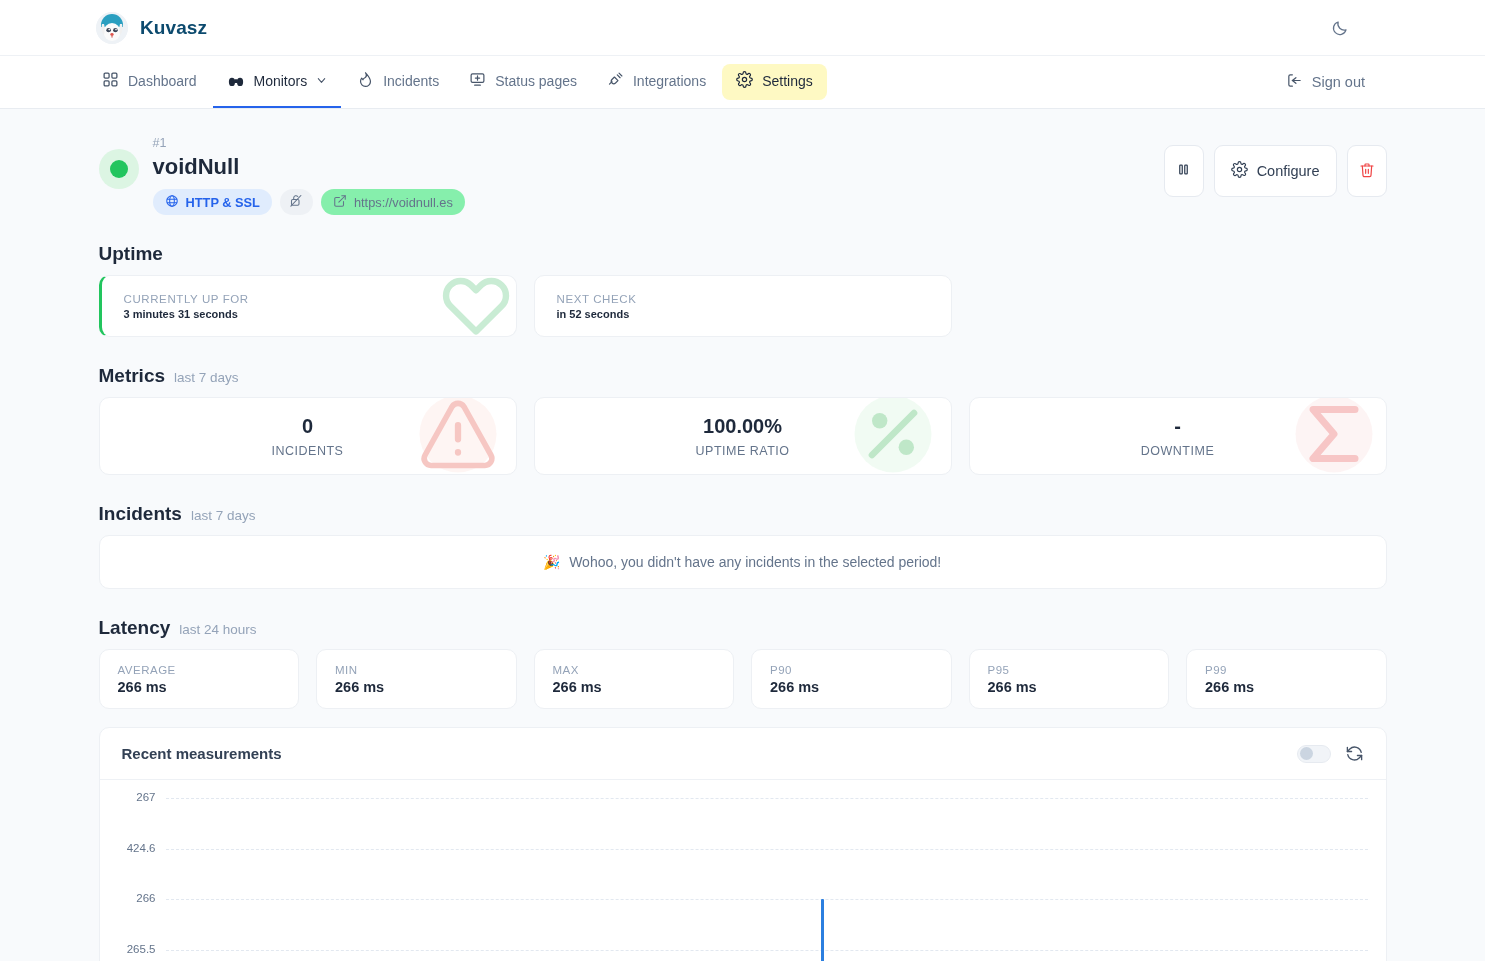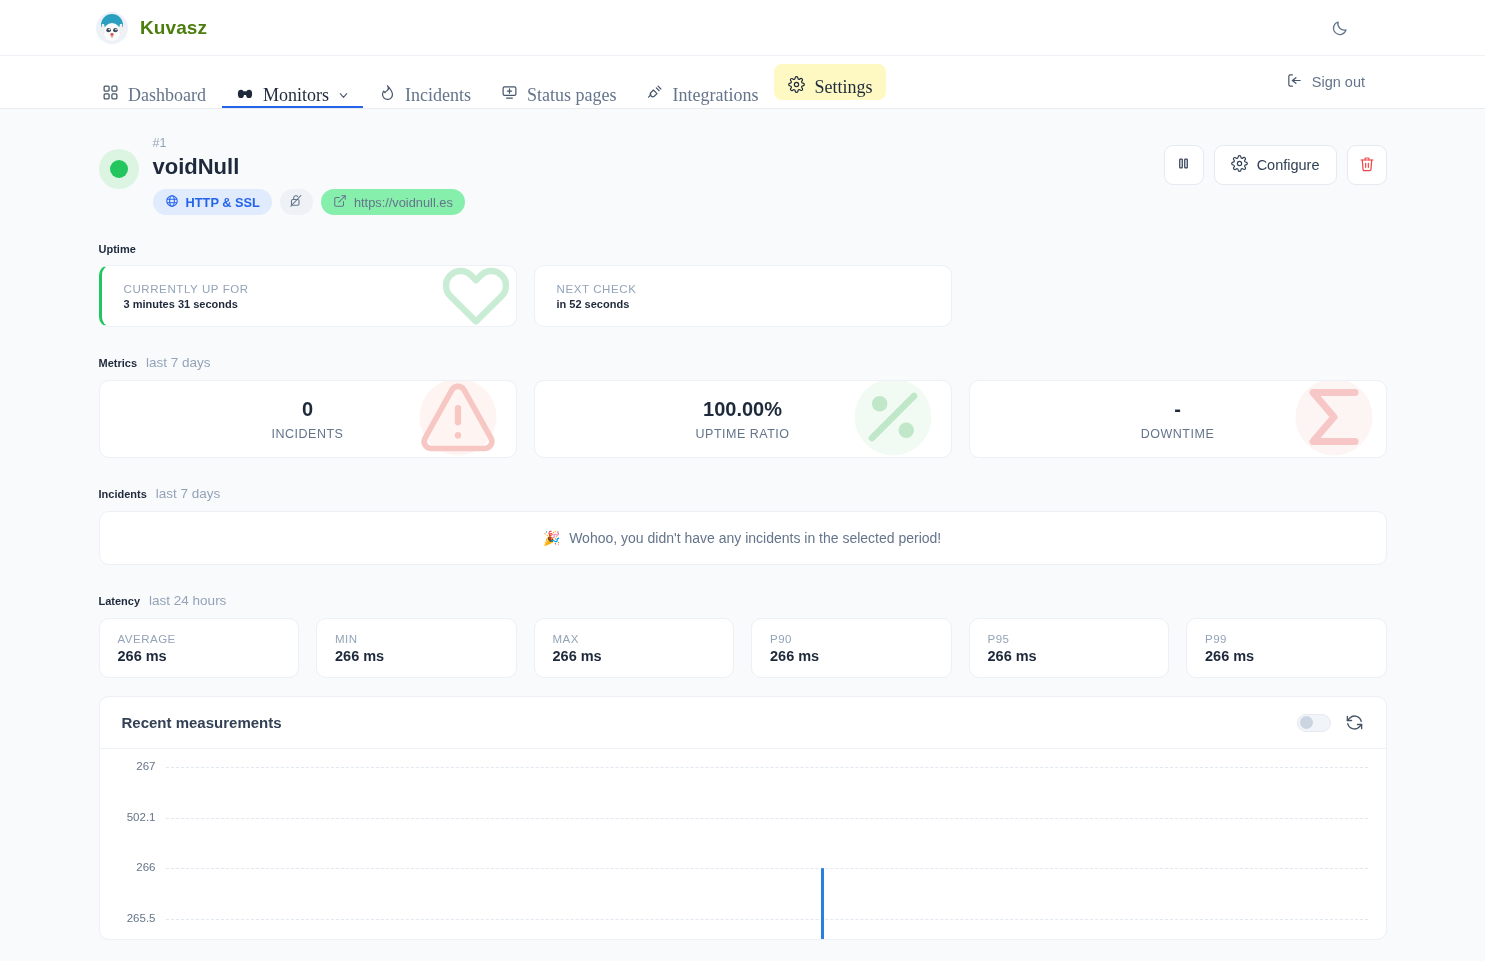--- a/index.html
+++ b/index.html
@@ -17,42 +17,41 @@
     display: flex; align-items: center;
     padding: 0 24px 0 96px;
     border-bottom: 1px solid #eef1f5;
   }
   .brand { display: flex; align-items: center; gap: 12px; }
   .brand-logo {
     width: 32px; height: 32px; border-radius: 50%;
     background: #eef2f6; overflow: hidden;
     display: flex; align-items: center; justify-content: center;
   }
-  .brand-name { font-size: 19px; font-weight: 700; color: #4d7c0f; letter-spacing: .1px; }
+  .brand-name { font-size: 19px; font-weight: 700; color: #0c4a6e; letter-spacing: .1px; }
   .topbar-right { margin-left: auto; display: flex; align-items: center; padding-right: 104px; }
   .icon-btn {
     width: 34px; height: 34px; border-radius: 8px; border: none; background: transparent;
     display: flex; align-items: center; justify-content: center; cursor: pointer;
   }
 
   
   .navbar {
     height: 53px; background: #ffffff;
     display: flex; align-items: stretch;
     padding: 0 24px 0 88px;
     border-bottom: 1px solid #e8ecf1;
   }
   .nav-items { display: flex; align-items: stretch; gap: 2px; }
   .nav-item {
-    display: flex; align-items: flex-end; gap: 9px;
-    padding: 0 14px; font-size: 18px; color: #64748b;
+    display: flex; align-items: center; gap: 9px;
+    padding: 0 14px; font-size: 14px; color: #64748b;
     cursor: pointer; border-bottom: 2px solid transparent;
     background: transparent; border-radius: 0;
     white-space: nowrap;
-    font-family: Liberation Serif, serif;
   }
   .nav-item.active-underline { color: #1e293b; border-bottom-color: #2563eb; font-weight: 400; }
   .nav-item.active-pill {
     background: #fef9c3; color: #1e293b; border-radius: 8px;
     margin: 9px 0; border-bottom-color: transparent; height: 36px; align-self: center;
   }
   .nav-right { margin-left: auto; display: flex; align-items: center; padding-right: 96px; text-align: center; }
   .signout { display: flex; align-items: center; gap: 9px; font-size: 14.5px; color: #64748b; cursor: pointer; }
 
   
@@ -73,30 +72,30 @@
   .badge {
     display: inline-flex; align-items: center; gap: 7px;
     height: 26px; padding: 0 12px; border-radius: 13px;
     font-size: 12.8px; font-weight: 600;
   }
   .badge.blue { background: #e0ecfd; color: #2563eb; }
   .badge.gray { background: #eef1f5; color: #64748b; padding: 0 9px; }
   .badge.link { background: #86efac; color: #64748b; font-weight: 400; }
   .mon-actions { margin-left: auto; display: flex; align-items: center; gap: 10px; margin-top: 10px; }
   .btn {
-    height: 40px; border-radius: 9px; border: 1px solid #e6eaf0; background: #fff;
+    height: 52px; border-radius: 9px; border: 1px solid #e6eaf0; background: #fff;
     display: flex; align-items: center; justify-content: center; gap: 9px;
     padding: 0 16px; font-size: 14.5px; color: #334155; cursor: pointer;
   }
   .btn.square { width: 40px; padding: 0; }
   .btn.danger { width: 40px; padding: 0; }
 
   
   .sec-title { margin: 28px 0 10px 0; display: flex; align-items: baseline; gap: 9px; }
-  .sec-title h2 { font-size: 11px; font-weight: 700; color: #1e293b; }
+  .sec-title h2 { font-size: 19px; font-weight: 700; color: #1e293b; }
   .sec-title span { font-size: 13.5px; color: #94a3b8; }
 
   
   .grid3 { display: grid; grid-template-columns: repeat(3, 1fr); gap: 17px; }
   .grid6 { display: grid; grid-template-columns: repeat(6, 1fr); gap: 17px; }
 
   .card {
     background: #fff; border: 1px solid #edf0f4; border-radius: 10px;
     position: relative; overflow: hidden;
   }
@@ -462,21 +461,21 @@
           </span>
         </div>
       </div>
 
       <div class="chart-body">
         <div class="plot">
           <div class="ytick" style="top:0%;">
             <span class="ytick-label">267</span>
           </div>
           <div class="ytick" style="top:29.4%;">
-            <span class="ytick-label">502.1</span>
+            <span class="ytick-label">424.6</span>
           </div>
           <div class="ytick" style="top:58.8%;">
             <span class="ytick-label">266</span>
           </div>
           <div class="ytick" style="top:88.2%;">
             <span class="ytick-label">265.5</span>
           </div>
           <div class="bar" style="left:54.5%;top:58.8%;bottom:-8%;"></div>
         </div>
       </div>

